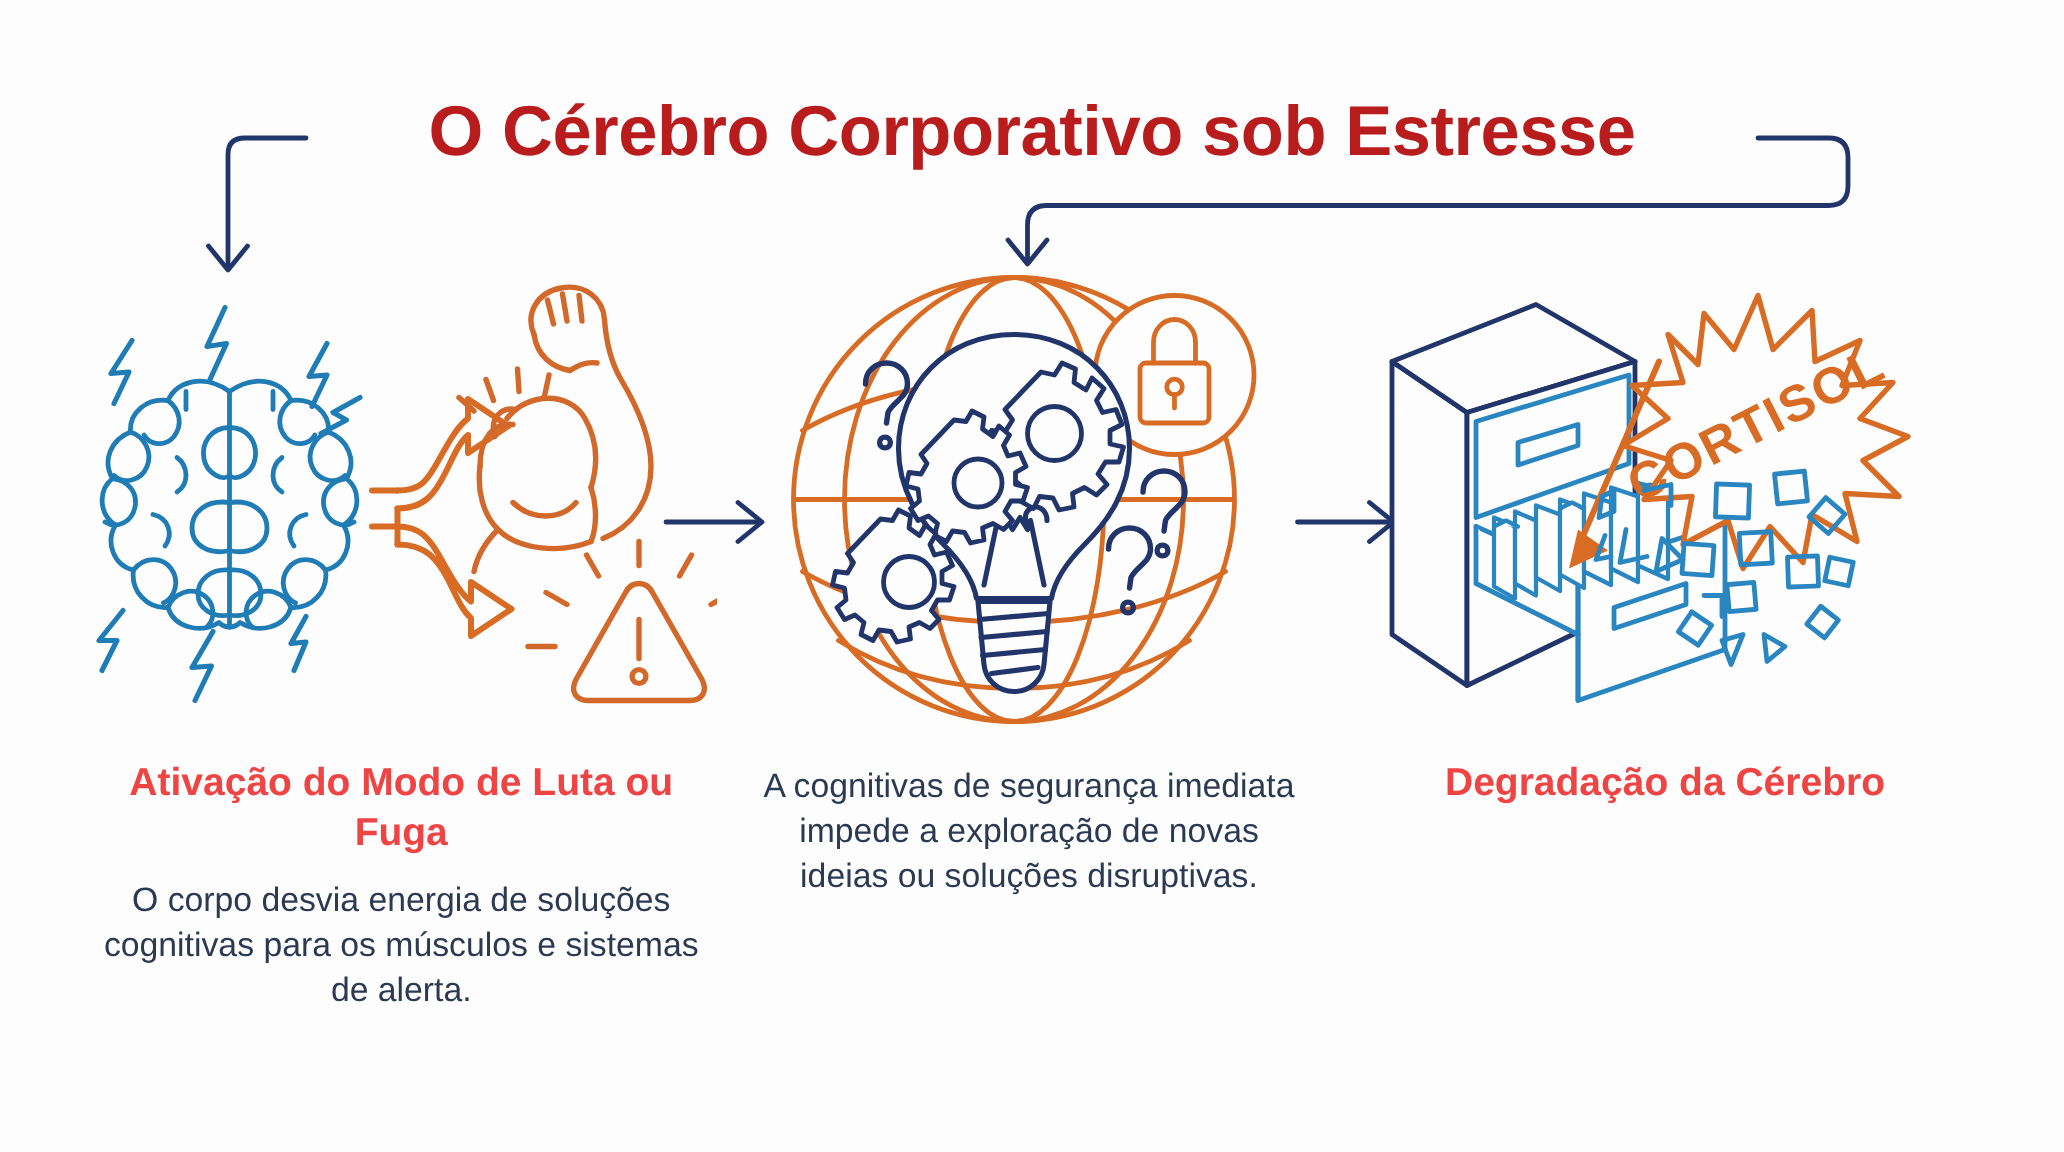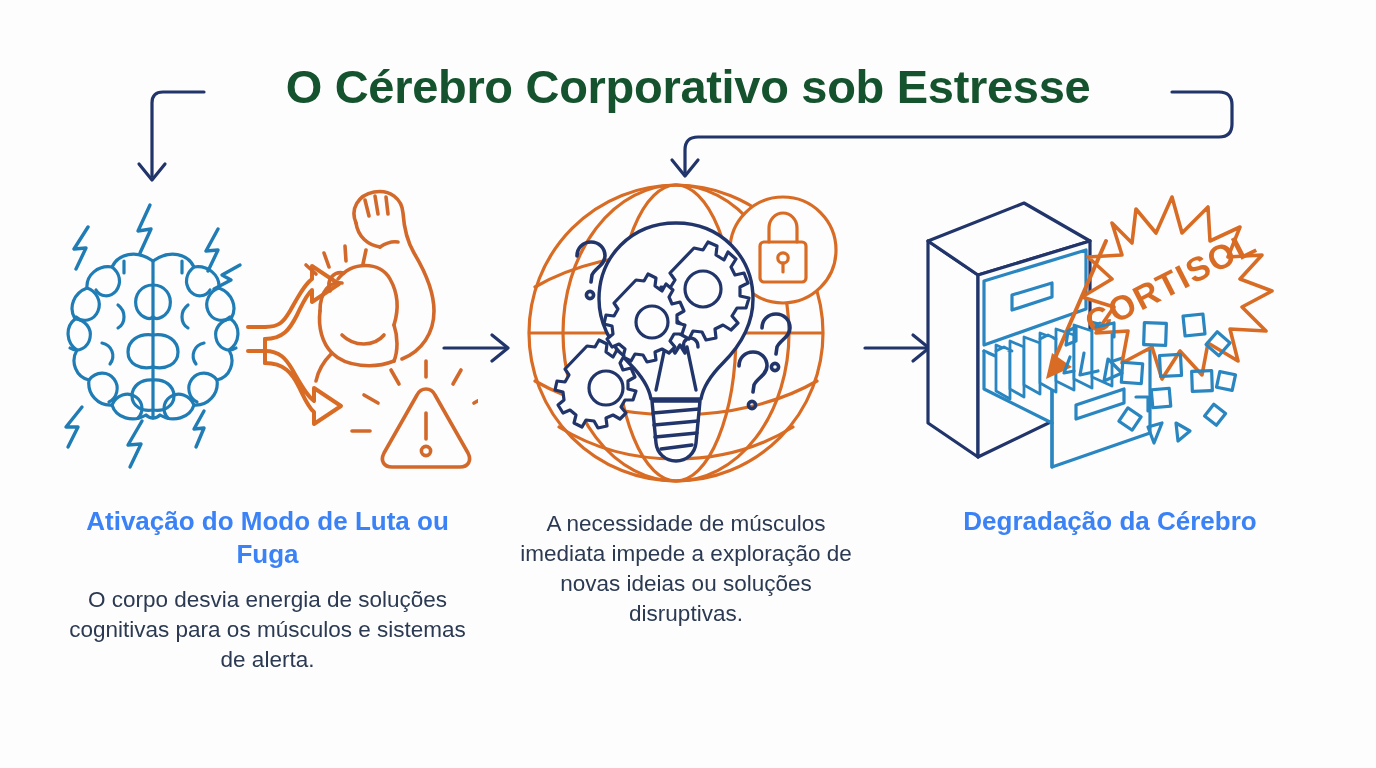--- a/index.html
+++ b/index.html
@@ -20,21 +20,21 @@
 
   
   #title {
     position: absolute;
     left: 0;
     top: 58px;
     width: 1376px;
     text-align: center;
     font-size: 47px;
     font-weight: bold;
-    color: #14532d;
+    color: #b91c1c;
     letter-spacing: -0.3px;
     line-height: 58px;
     white-space: nowrap;
   }
 
   
   #connectors {
     position: absolute;
     left: 0; top: 0;
     width: 1376px; height: 768px;
@@ -53,21 +53,21 @@
 
   .art {
     position: relative;
     height: 320px;
   }
   .art svg { display: block; margin: 0 auto; }
 
   .heading {
     font-size: 26px;
     font-weight: bold;
-    color: #3b82f6;
+    color: #ef4444;
     line-height: 33px;
     margin-top: 10px;
     padding: 0 18px;
   }
   .body {
     font-size: 22.5px;
     font-weight: 400;
     color: #2b3a52;
     line-height: 30px;
     margin-top: 14px;
@@ -318,21 +318,21 @@
                    C 277 162 267 165 264 172 L 263 179"></path>
           <circle cx="262" cy="192" r="3.6"></circle>
 
           <path d="M 226 191 C 226 183 232 177 240 177 C 248 177 254 183 254 191
                    C 254 200 244 203 241 210 L 240 217"></path>
           <circle cx="239" cy="230" r="3.6"></circle>
         </g>
       </svg>
     </div>
 
-    <div class="body">A necessidade de músculos imediata impede a exploração de novas ideias ou soluções disruptivas.</div>
+    <div class="body">A cognitivas de segurança imediata impede a exploração de novas ideias ou soluções disruptivas.</div>
   </div>
 
   <div class="col col-3">
     <div class="art">
       <svg width="420" height="310" viewBox="0 0 420 310" xmlns="http://www.w3.org/2000/svg">
 
         <g fill="#fdfdfd" stroke="#21356b" stroke-width="3.2" stroke-linecap="round" stroke-linejoin="round">
 
           <path d="M 28 66 L 28 248 L 78 282 L 78 100 Z"></path>
 

